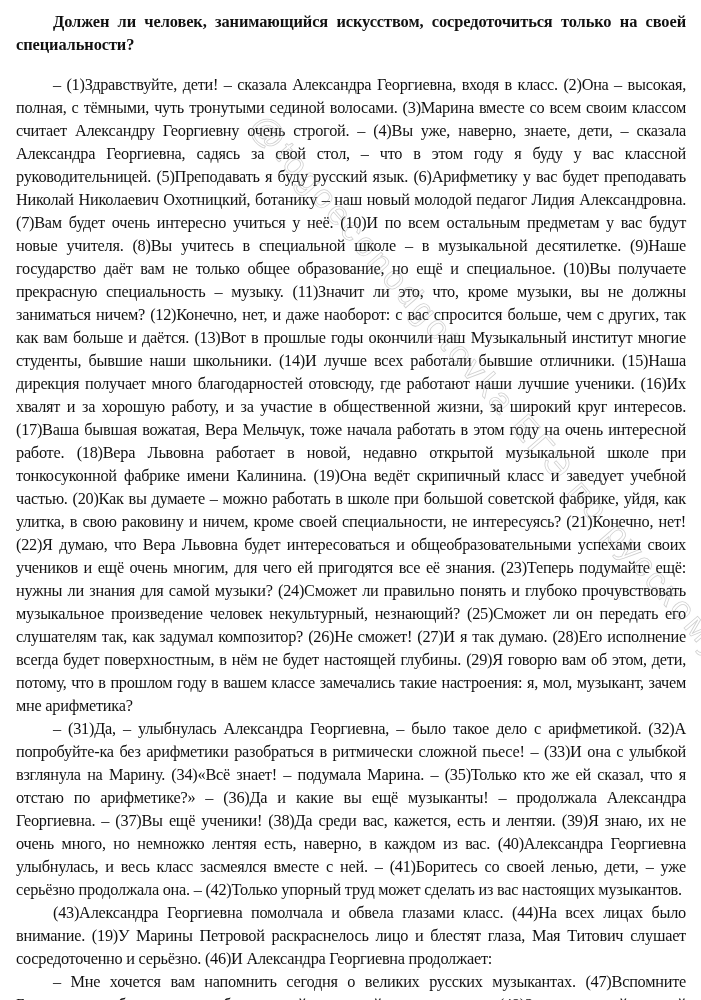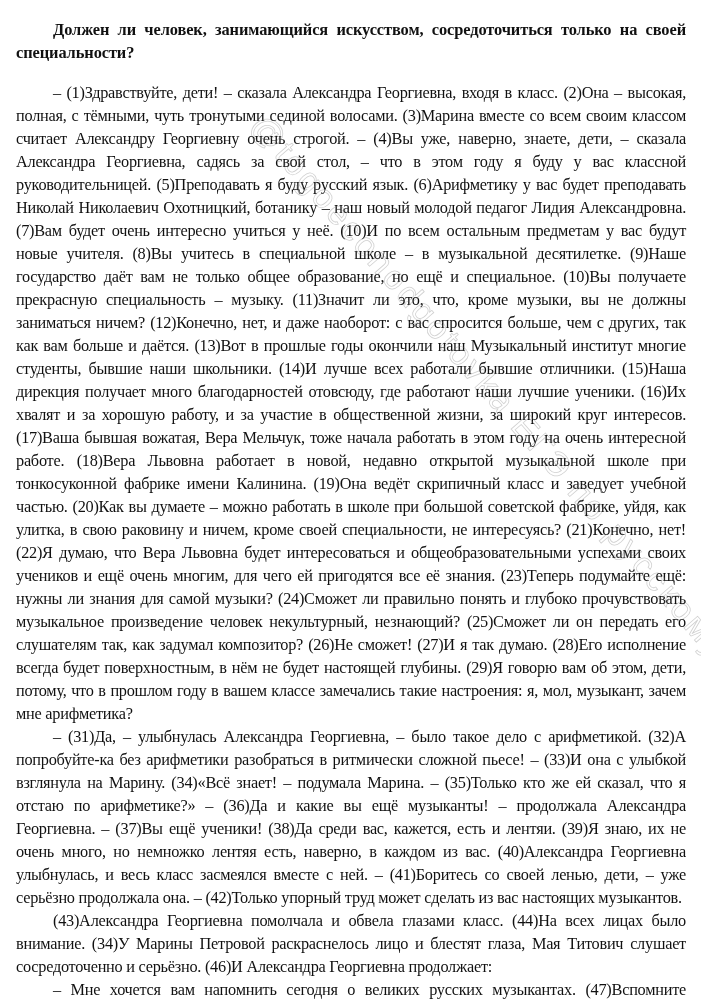--- a/index.html
+++ b/index.html
@@ -20,21 +20,21 @@
     left: 16px;
     top: 6px;
     width: 670px;
   }
   .title {
     font-weight: bold;
     font-size: 16.4px;
     line-height: 23px;
     text-align: justify;
     text-indent: 37px;
-    margin: 12px 0 17px 0;
+    margin: 4px 0 17px 0;
     letter-spacing: -0.1px;
   }
   .body p {
     margin: 0;
     font-size: 16.3px;
     line-height: 23px;
     text-align: justify;
     text-indent: 37px;
     letter-spacing: -0.25px;
     word-spacing: 0px;
@@ -57,19 +57,19 @@
   }
 </style>
 </head>
 <body>
 
 <div class="page">
   <p class="title">Должен ли человек, занимающийся искусством, сосредоточиться только на своей специальности?</p>
   <div class="body">
     <p>– (1)Здравствуйте, дети! – сказала Александра Георгиевна, входя в класс. (2)Она – высокая, полная, с тёмными, чуть тронутыми сединой волосами. (3)Марина вместе со всем своим классом считает Александру Георгиевну очень строгой. – (4)Вы уже, наверно, знаете, дети, – сказала Александра Георгиевна, садясь за свой стол, – что в этом году я буду у вас классной руководительницей. (5)Преподавать я буду русский язык. (6)Арифметику у вас будет преподавать Николай Николаевич Охотницкий, ботанику – наш новый молодой педагог Лидия Александровна. (7)Вам будет очень интересно учиться у неё. (10)И по всем остальным предметам у вас будут новые учителя. (8)Вы учитесь в специальной школе – в музыкальной десятилетке. (9)Наше государство даёт вам не только общее образование, но ещё и специальное. (10)Вы получаете прекрасную специальность – музыку. (11)Значит ли это, что, кроме музыки, вы не должны заниматься ничем? (12)Конечно, нет, и даже наоборот: с вас спросится больше, чем с других, так как вам больше и даётся. (13)Вот в прошлые годы окончили наш Музыкальный институт многие студенты, бывшие наши школьники. (14)И лучше всех работали бывшие отличники. (15)Наша дирекция получает много благодарностей отовсюду, где работают наши лучшие ученики. (16)Их хвалят и за хорошую работу, и за участие в общественной жизни, за широкий круг интересов. (17)Ваша бывшая вожатая, Вера Мельчук, тоже начала работать в этом году на очень интересной работе. (18)Вера Львовна работает в новой, недавно открытой музыкальной школе при тонкосуконной фабрике имени Калинина. (19)Она ведёт скрипичный класс и заведует учебной частью. (20)Как вы думаете – можно работать в школе при большой советской фабрике, уйдя, как улитка, в свою раковину и ничем, кроме своей специальности, не интересуясь? (21)Конечно, нет! (22)Я думаю, что Вера Львовна будет интересоваться и общеобразовательными успехами своих учеников и ещё очень многим, для чего ей пригодятся все её знания. (23)Теперь подумайте ещё: нужны ли знания для самой музыки? (24)Сможет ли правильно понять и глубоко прочувствовать музыкальное произведение человек некультурный, незнающий? (25)Сможет ли он передать его слушателям так, как задумал композитор? (26)Не сможет! (27)И я так думаю. (28)Его исполнение всегда будет поверхностным, в нём не будет настоящей глубины. (29)Я говорю вам об этом, дети, потому, что в прошлом году в вашем классе замечались такие настроения: я, мол, музыкант, зачем мне арифметика?</p>
     <p>– (31)Да, – улыбнулась Александра Георгиевна, – было такое дело с арифметикой. (32)А попробуйте-ка без арифметики разобраться в ритмически сложной пьесе! – (33)И она с улыбкой взглянула на Марину. (34)«Всё знает! – подумала Марина. – (35)Только кто же ей сказал, что я отстаю по арифметике?» – (36)Да и какие вы ещё музыканты! – продолжала Александра Георгиевна. – (37)Вы ещё ученики! (38)Да среди вас, кажется, есть и лентяи. (39)Я знаю, их не очень много, но немножко лентяя есть, наверно, в каждом из вас. (40)Александра Георгиевна улыбнулась, и весь класс засмеялся вместе с ней. – (41)Боритесь со своей ленью, дети, – уже серьёзно продолжала она. – (42)Только упорный труд может сделать из вас настоящих музыкантов.</p>
-    <p>(43)Александра Георгиевна помолчала и обвела глазами класс. (44)На всех лицах было внимание. (34)У Марины Петровой раскраснелось лицо и блестят глаза, Мая Титович слушает сосредоточенно и серьёзно. (46)И Александра Георгиевна продолжает:</p>
+    <p>(43)Александра Георгиевна помолчала и обвела глазами класс. (44)На всех лицах было внимание. (19)У Марины Петровой раскраснелось лицо и блестят глаза, Мая Титович слушает сосредоточенно и серьёзно. (46)И Александра Георгиевна продолжает:</p>
     <p>– Мне хочется вам напомнить сегодня о великих русских музыкантах. (47)Вспомните Бородина – он был одним из образованнейших людей своего времени. (48)Замечательный русский композитор был в то же время учёным-химиком. (49)Вспомните Римского-Корсакова, Чайковского… (50)Наши великие русские музыканты были дружны с великой русской наукой и литературой.</p>
 
   </div>
 </div>
 
 <div class="watermark">@togoeconodgotovka ЕГЭ по русскому</div>
 
 </body></html>

